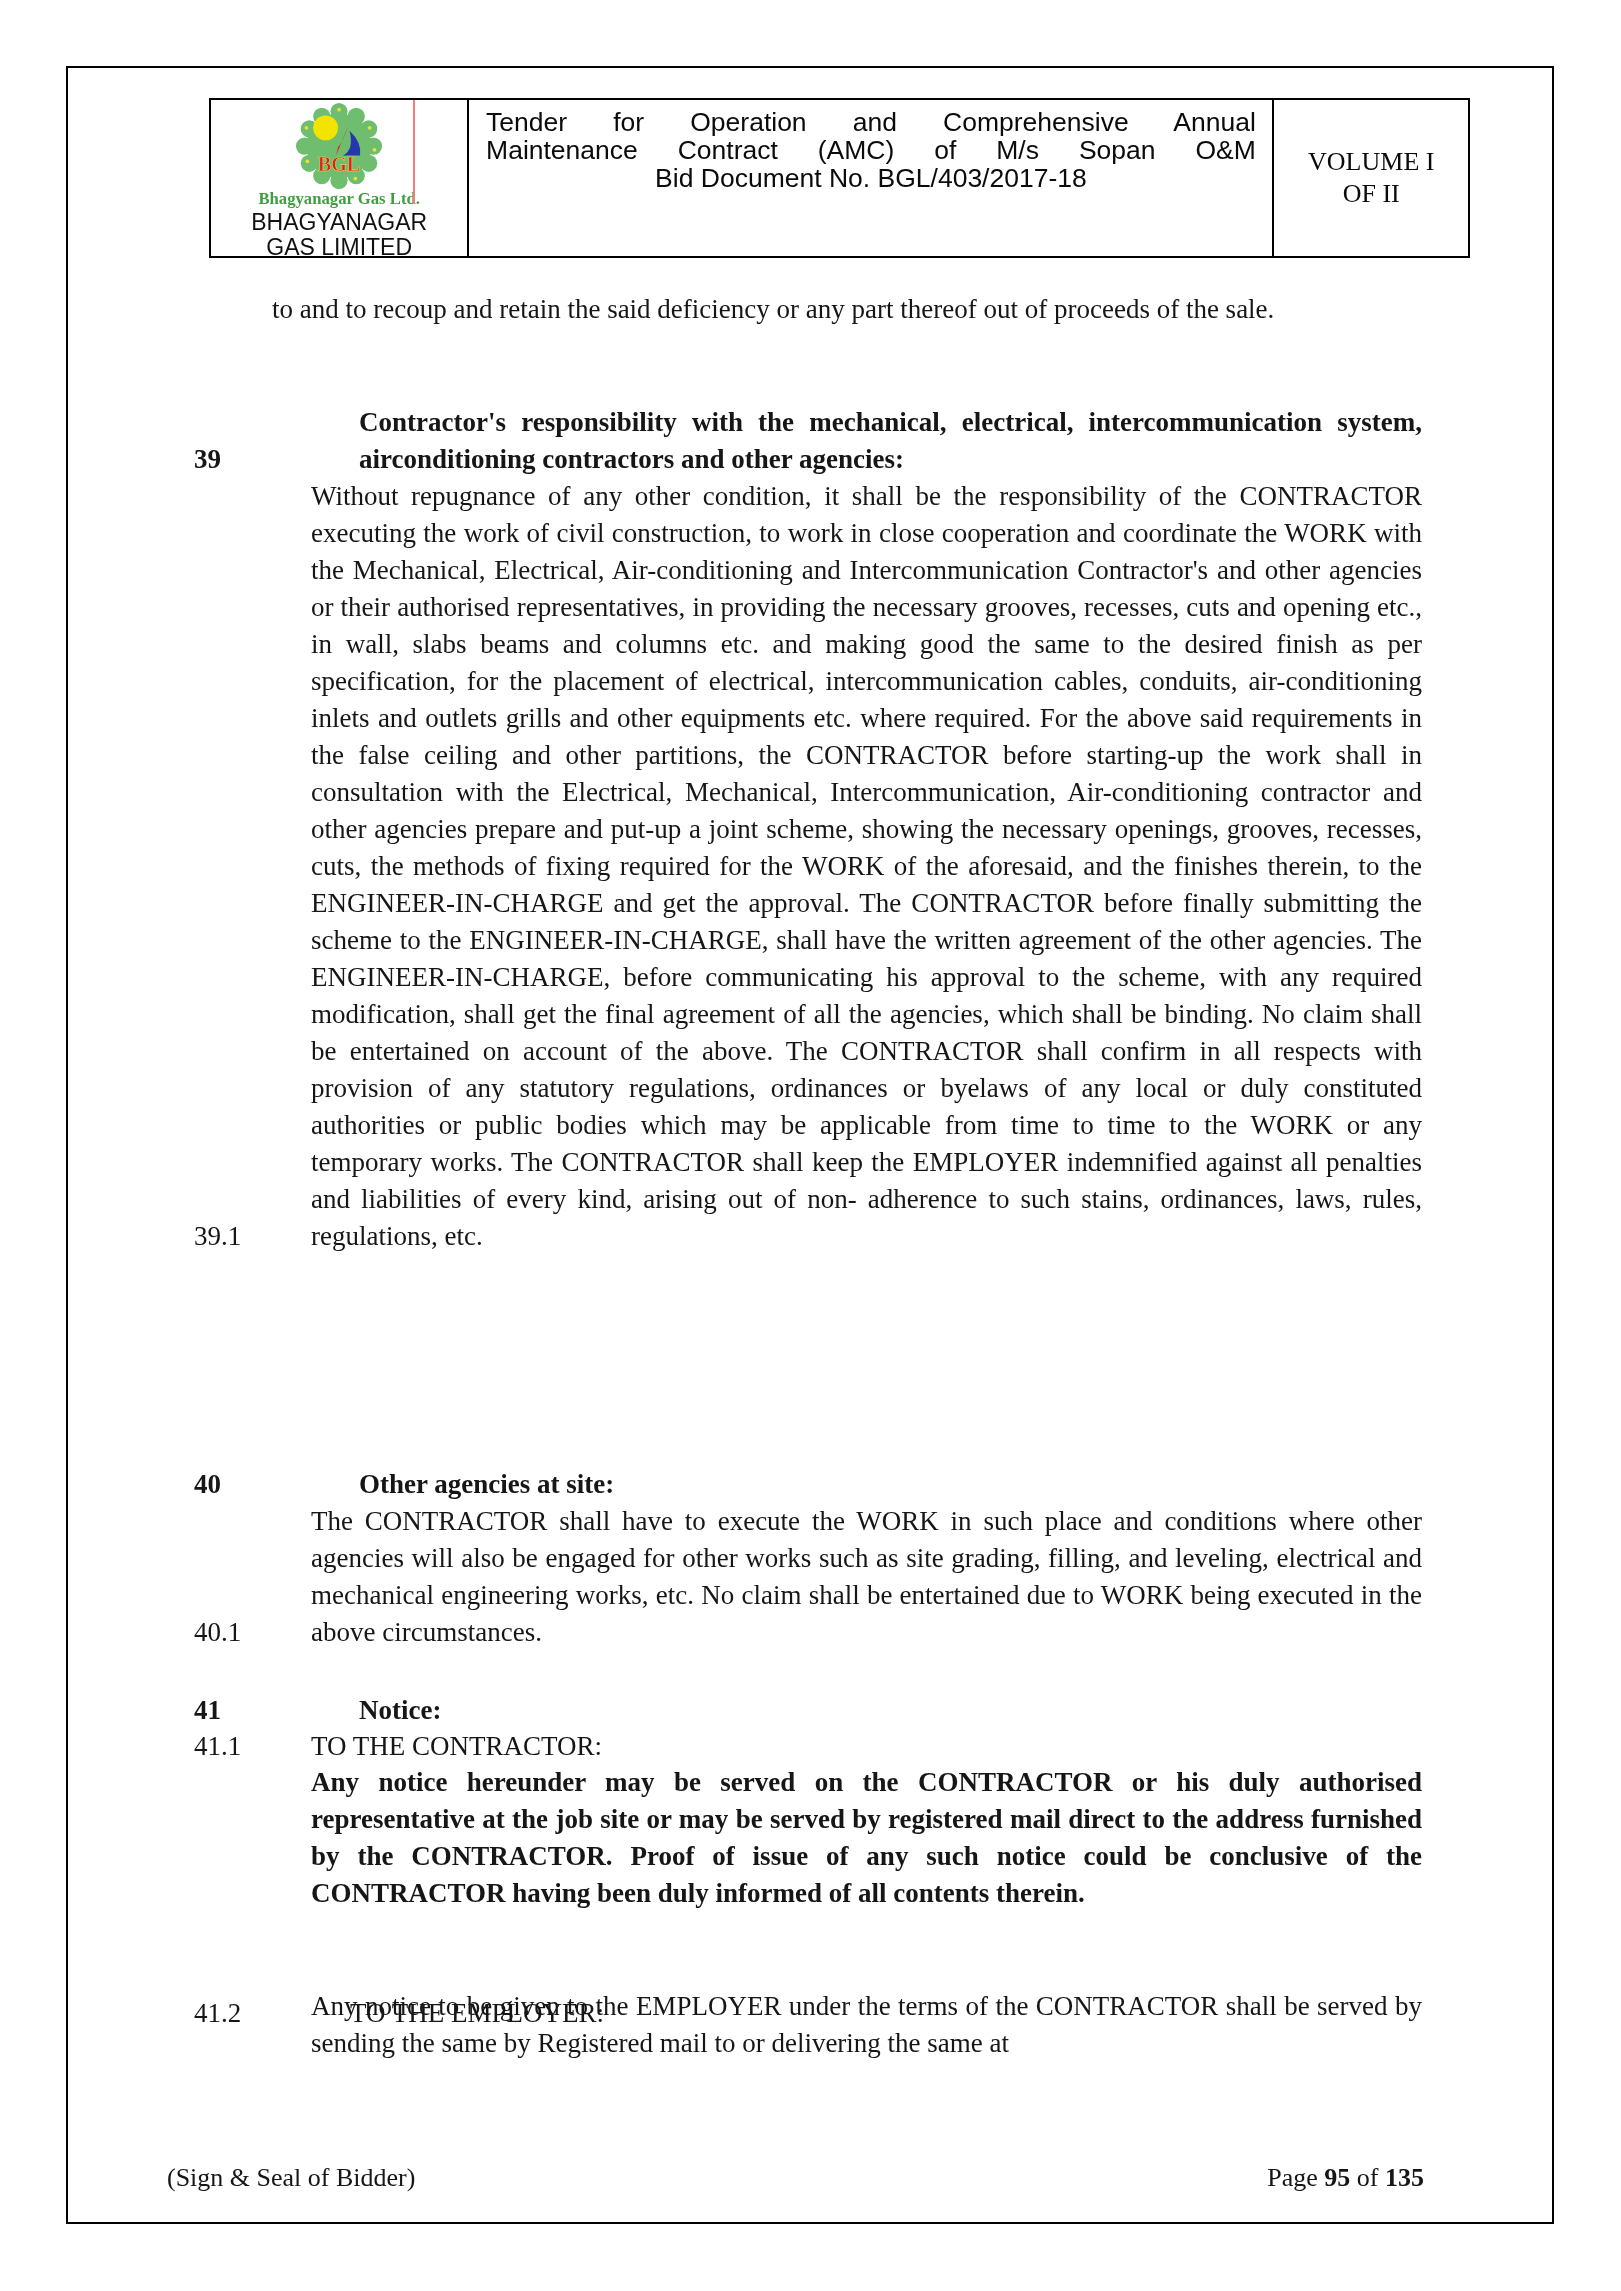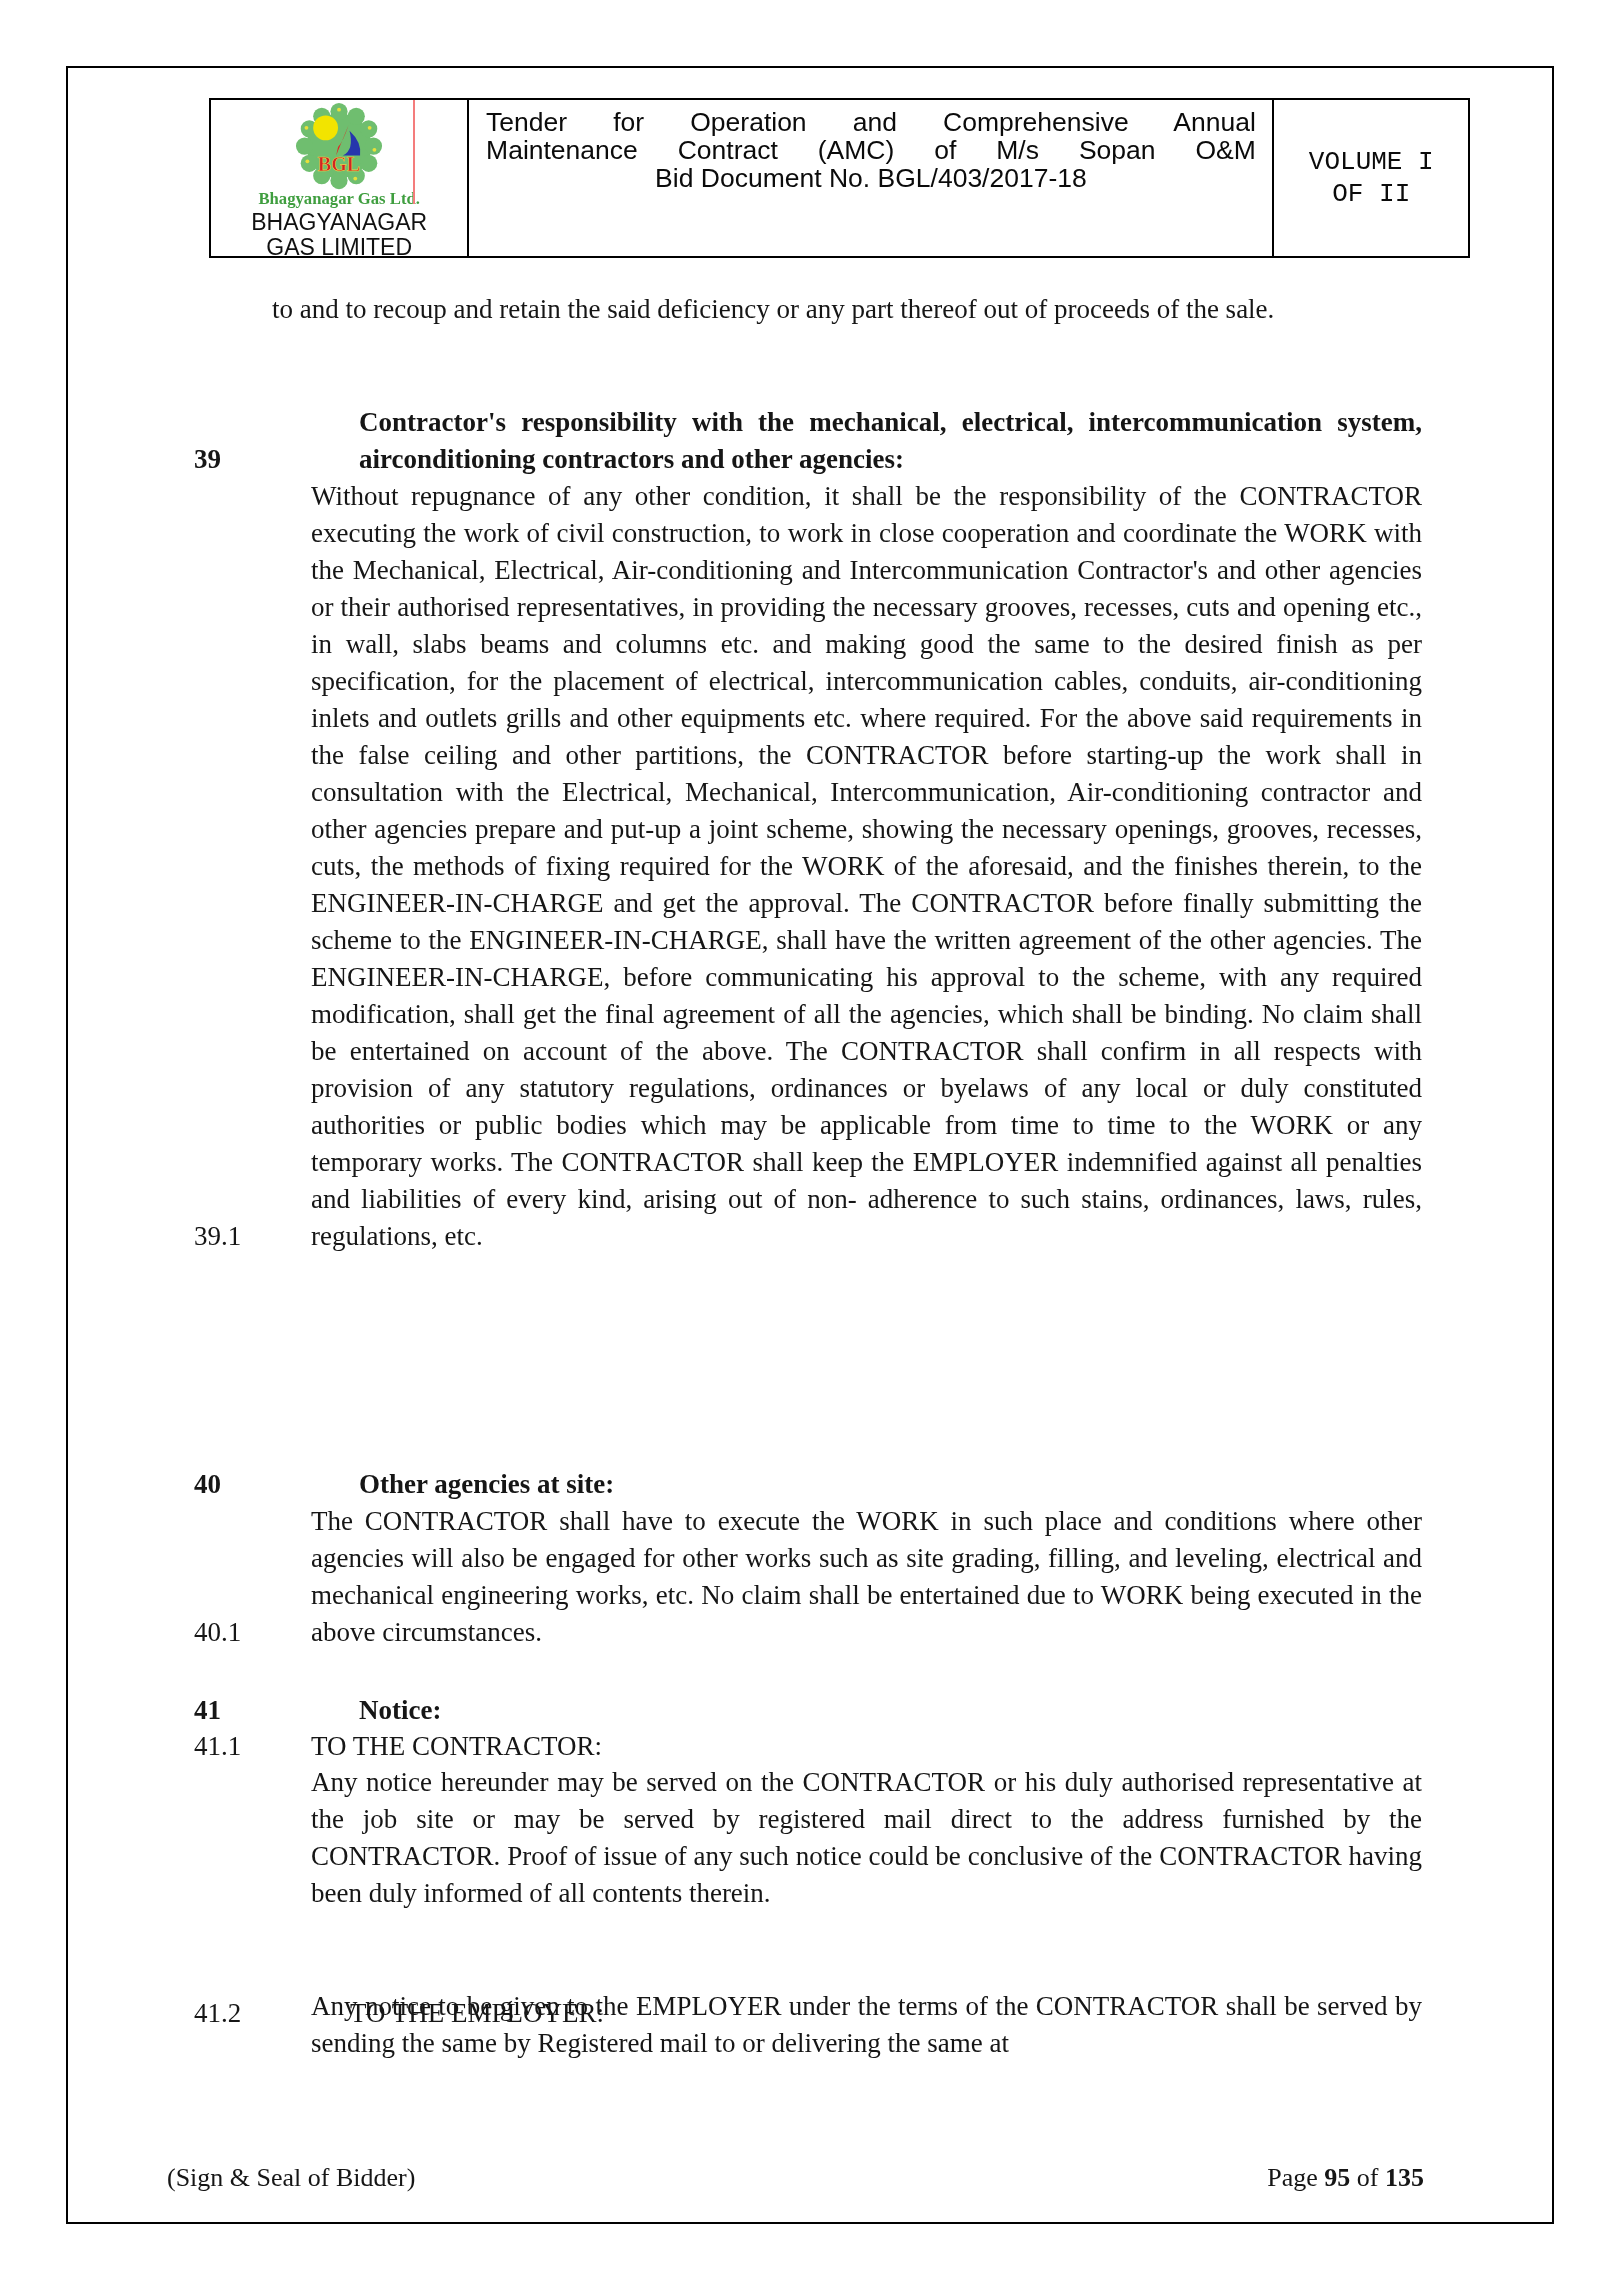--- a/index.html
+++ b/index.html
@@ -32,21 +32,21 @@
   }
   .title-cell{
     width:807px;border-right:2px solid #000;padding:7.8px 16.7px 0 16.7px;
     font-family:"Liberation Sans", sans-serif;font-size:26.5px;line-height:28px;
     color:#0b0b0b;
   }
   .title-line{text-align:justify;text-align-last:justify;}
   .bid-line{text-align:center;}
   .volume-cell{
     width:194px;display:flex;flex-direction:column;justify-content:center;
-    text-align:center;font-family:Liberation Mono, monospace;
+    text-align:center;font-family:Liberation Serif, serif;
     font-size:26px;line-height:32px;color:#0b0b0b;
   }
   
   .para{
     position:absolute;font-size:27px;line-height:37px;text-align:justify;
   }
   .row{
     position:absolute;left:194px;width:1228px;display:flex;align-items:flex-end;
   }
   .num{width:117px;flex:0 0 117px;font-size:27px;line-height:37px;}
@@ -142,21 +142,21 @@
   <div class="row" style="top:1692px;">
     <div class="num bold">41</div>
     <div class="rowtext heading subhead">Notice:</div>
   </div>
 
   <div class="row" style="top:1728px;">
     <div class="num">41.1</div>
     <div class="rowtext subhead">TO THE CONTRACTOR:</div>
   </div>
 
-  <div class="para" style="left:311px;top:1764px;width:1111px;">Any notice hereunder may be served on the CONTRACTOR or his duly authorised representative at the job site or may be served by registered mail direct to the address furnished by the CONTRACTOR. Proof of issue of any such notice could be conclusive of the CONTRACTOR having been duly informed of all contents therein.</div>
+  <div class="para" style="left:311px;top:1764px;width:1111px;font-weight:bold;">Any notice hereunder may be served on the CONTRACTOR or his duly authorised representative at the job site or may be served by registered mail direct to the address furnished by the CONTRACTOR. Proof of issue of any such notice could be conclusive of the CONTRACTOR having been duly informed of all contents therein.</div>
 
   <div class="row" style="top:1995px;gap:39px;">
     <div class="num">41.2</div>
     <div class="rowtext subhead">TO THE EMPLOYER:</div>
   </div>
 
   <div class="para" style="left:311px;top:1988px;width:1111px;">Any notice to be given to the EMPLOYER under the terms of the CONTRACTOR shall be served by sending the same by Registered mail to or delivering the same at</div>
 
   <div class="footer">
     <div>(Sign &amp; Seal of Bidder)</div>

